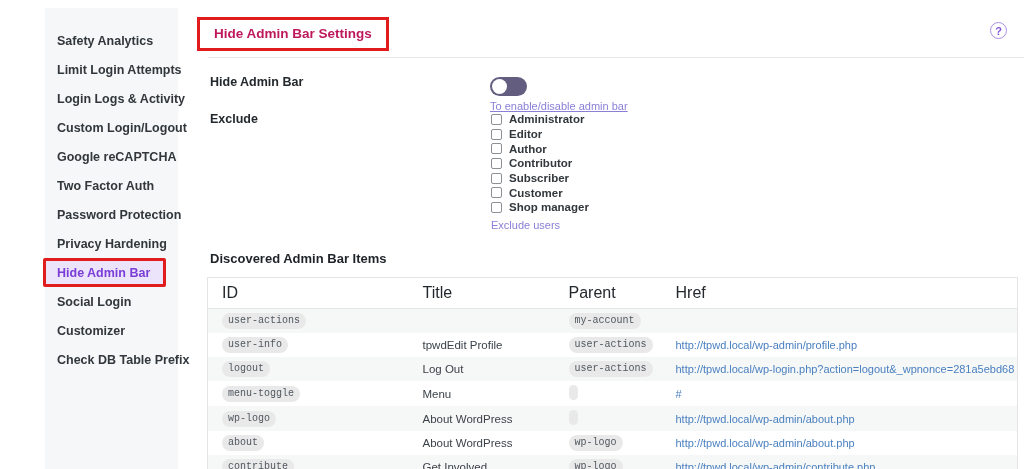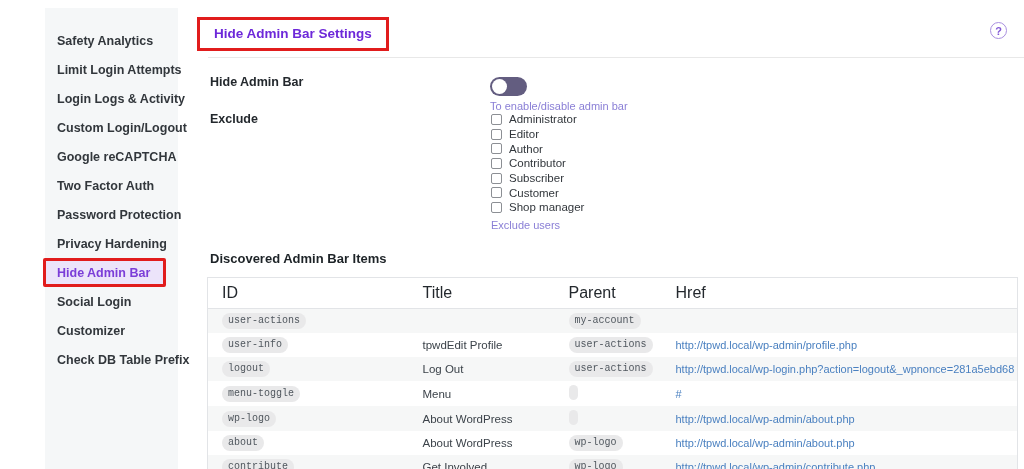--- a/index.html
+++ b/index.html
@@ -9,34 +9,34 @@
   
   .right-strip { position:absolute; top:8px; right:0; width:14px; height:461px; background:#f0f0f1; }
 
   
   .sidebar { position:absolute; left:10px; top:8px; width:133px; height:461px; background:#f5f7f8; padding-top:18px; }
   .sidebar-item { height:29px; display:flex; align-items:center; padding-left:12px; font-size:12.5px; font-weight:600; color:#32373c; cursor:pointer; white-space:nowrap; }
   .sidebar-item.active { background:#ece4fa; color:#7b3dd8; border:3px solid #e11c1c; margin-left:-2px; margin-right:12px; padding-left:11px; border-radius:2px; }
 
   
   .main { position:absolute; left:172px; top:0; width:811px; height:469px; background:#ffffff; }
-  .title-box { position:absolute; left:-10px; top:17px; border:3px solid #e11c1c; padding:6px 14px 7px 14px; font-size:13.5px; font-weight:700; color:#6d28d9; white-space:nowrap; background:#fff; }
+  .title-box { position:absolute; left:-10px; top:17px; border:3px solid #e11c1c; padding:6px 14px 7px 14px; font-size:13.5px; font-weight:700; color:#be185d; white-space:nowrap; background:#fff; }
   .help-icon { position:absolute; right:11px; top:22px; width:17px; height:17px; border:1.4px solid #a98fe0; border-radius:50%; color:#8257d6; font-size:11px; font-weight:700; display:flex; align-items:center; justify-content:center; cursor:pointer; }
   .divider { position:absolute; left:1px; right:-7px; top:57px; border-top:1px solid #e8e8e8; }
 
   .setting-label { position:absolute; font-size:12.5px; font-weight:700; color:#23282d; }
   .lbl-hide { left:3px; top:75px; }
   .lbl-exclude { left:3px; top:112px; }
 
   .toggle { position:absolute; left:283px; top:77px; width:37px; height:19px; background:#635d80; border-radius:10px; cursor:pointer; }
   .toggle .knob { position:absolute; left:2px; top:2px; width:15px; height:15px; background:#ffffff; border-radius:50%; }
-  .toggle-hint { position:absolute; left:283px; top:100px; font-size:11px; color:#8a7fd6; }
+  .toggle-hint { position:absolute; left:283px; top:100px; font-size:11px; color:#8a7fd6;text-decoration:underline; }
 
   .roles { position:absolute; left:284px; top:112px; }
-  .role-row { display:flex; align-items:center; height:14.7px; }
+  .role-row { display:flex; align-items:center; height:14.7px;font-weight:bold; }
   .checkbox { width:11px; height:11px; border:1px solid #8c8f94; border-radius:2px; background:#fff; margin-right:7px; flex:0 0 auto; cursor:pointer; }
   .role-label { font-size:11.5px; color:#32373c; white-space:nowrap; }
   .exclude-link { display:block; margin-top:4px; font-size:11px; color:#8a7fd6; text-decoration:none; cursor:pointer; }
 
   .table-heading { position:absolute; left:3px; top:251px; font-size:13px; font-weight:700; color:#1d2327; }
 
   .abar-table { position:absolute; left:0; top:277px; width:811px; border-collapse:collapse; border:1px solid #e2e4e7; background:#fff; table-layout:fixed; }
   .abar-table th { font-size:16px; font-weight:400; color:#23282d; text-align:left; padding:6px 8px 6px 14px; height:26px; border-bottom:1px solid #e2e4e7; background:#fff; }
   .abar-table td { font-size:11.5px; color:#3c434a; padding:4px 8px 4px 14px; height:24px; vertical-align:middle; white-space:nowrap; overflow:hidden; }
   .abar-table tr.stripe td { background:#f6f7f7; }

